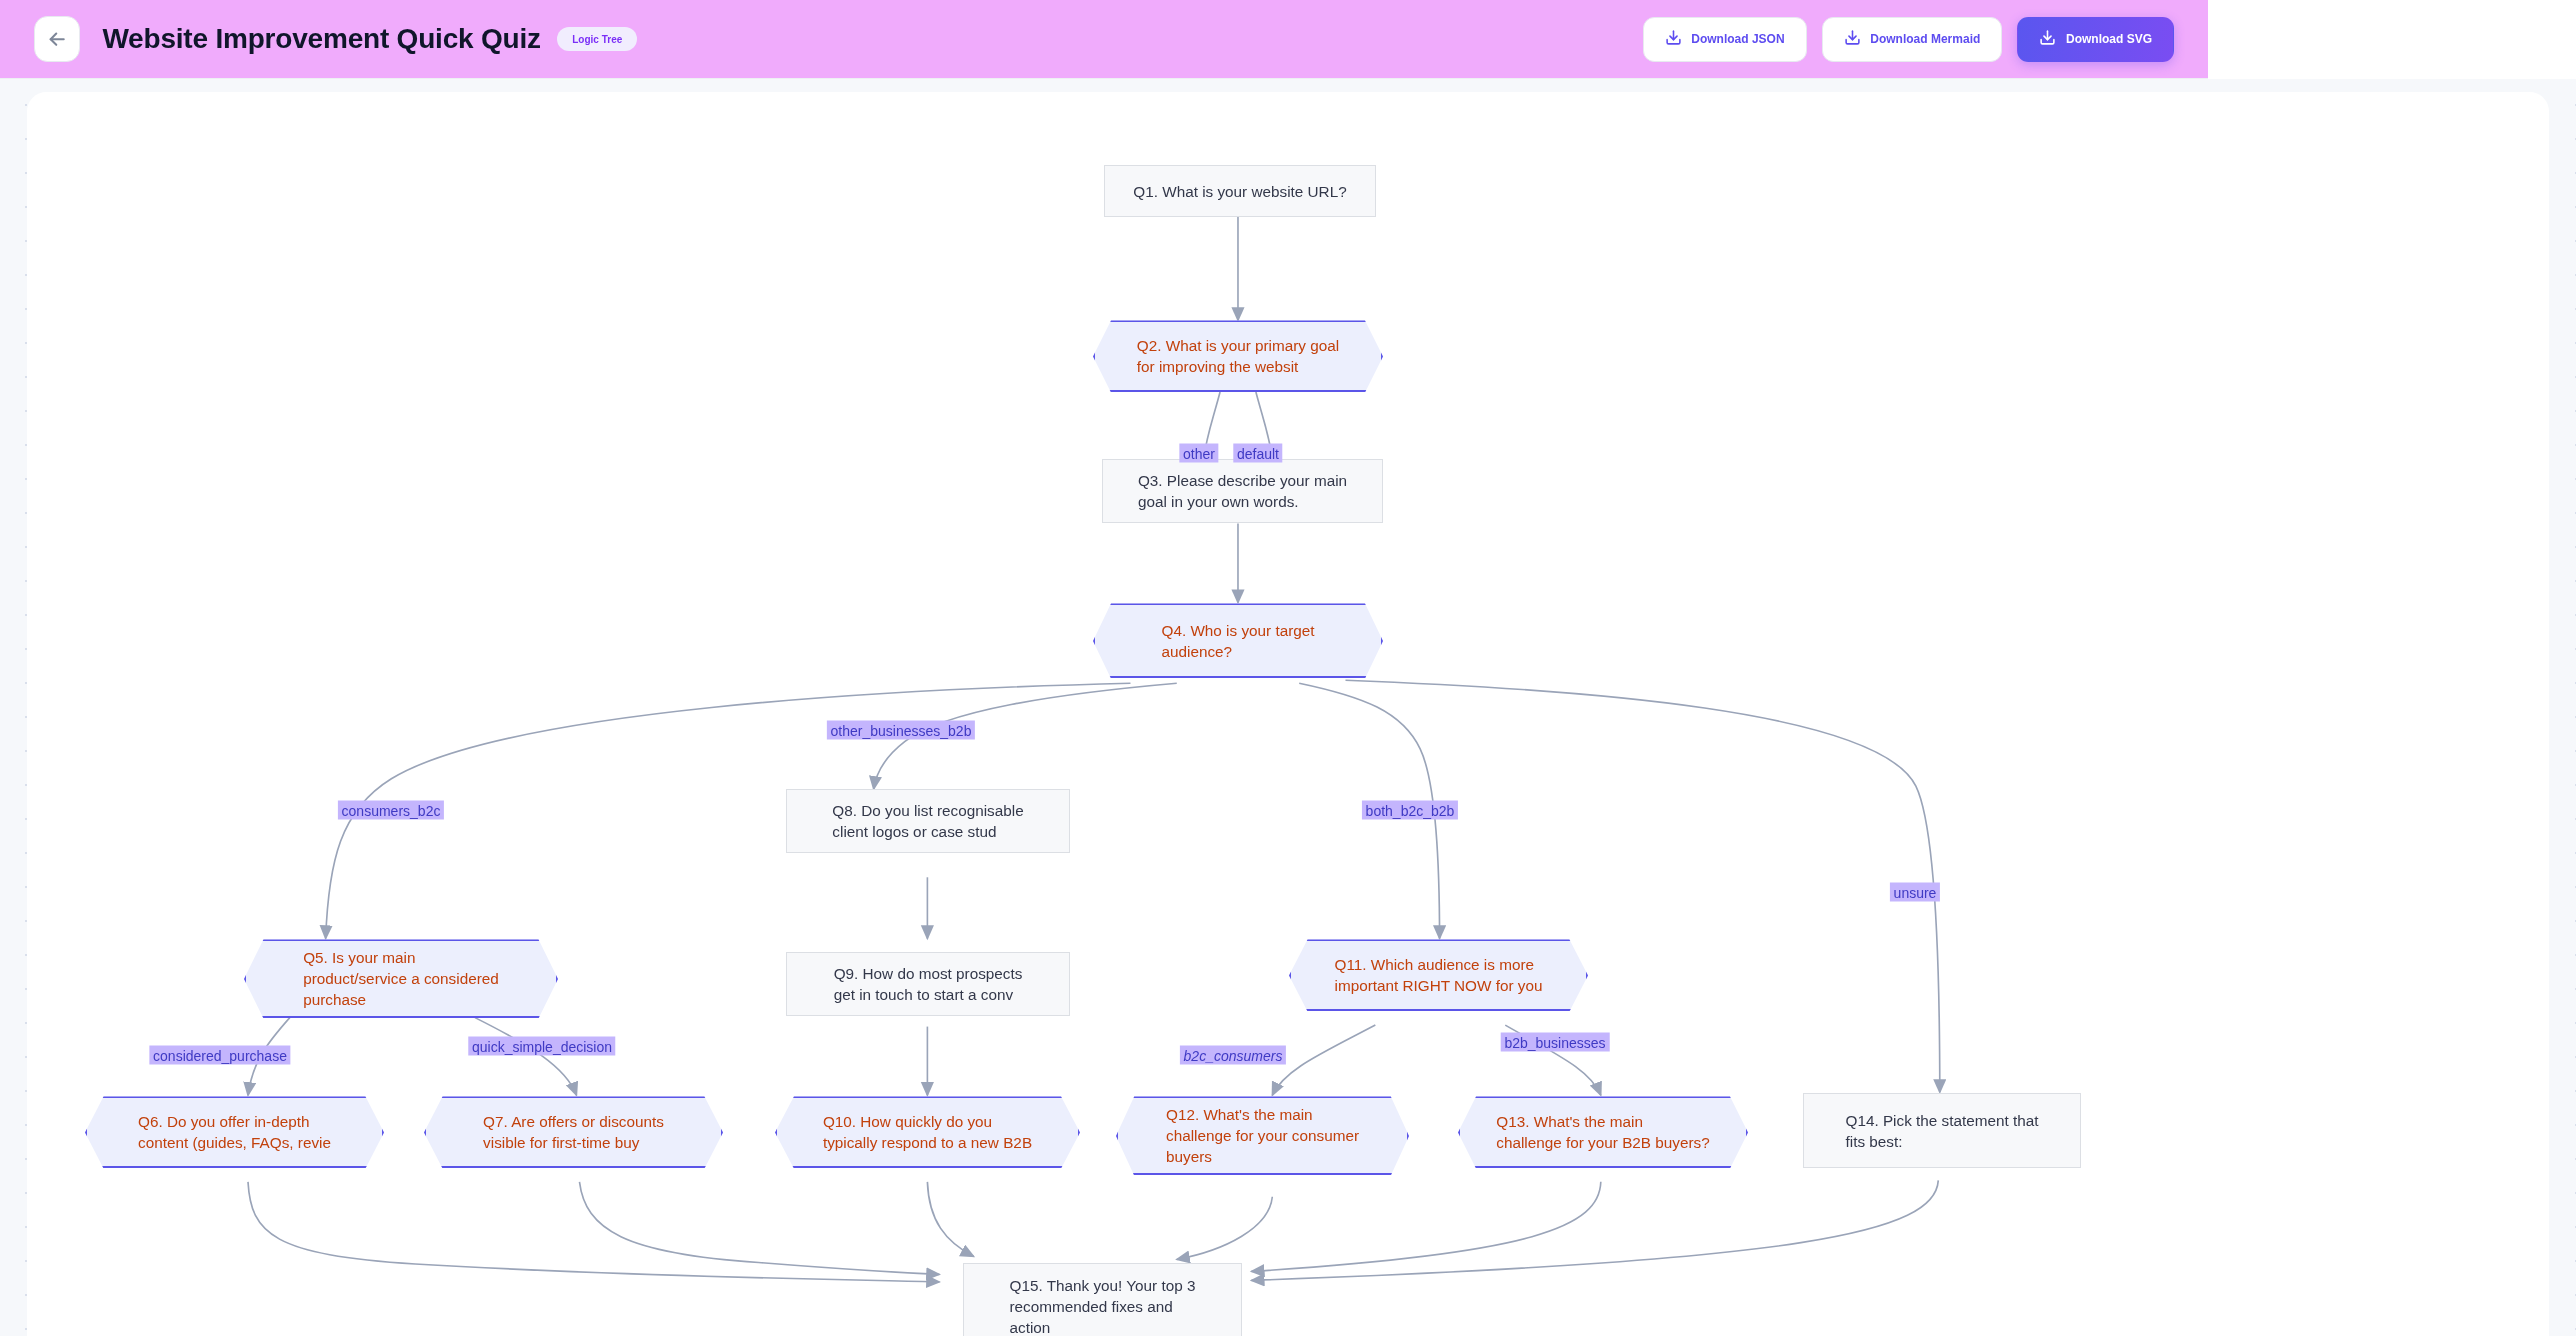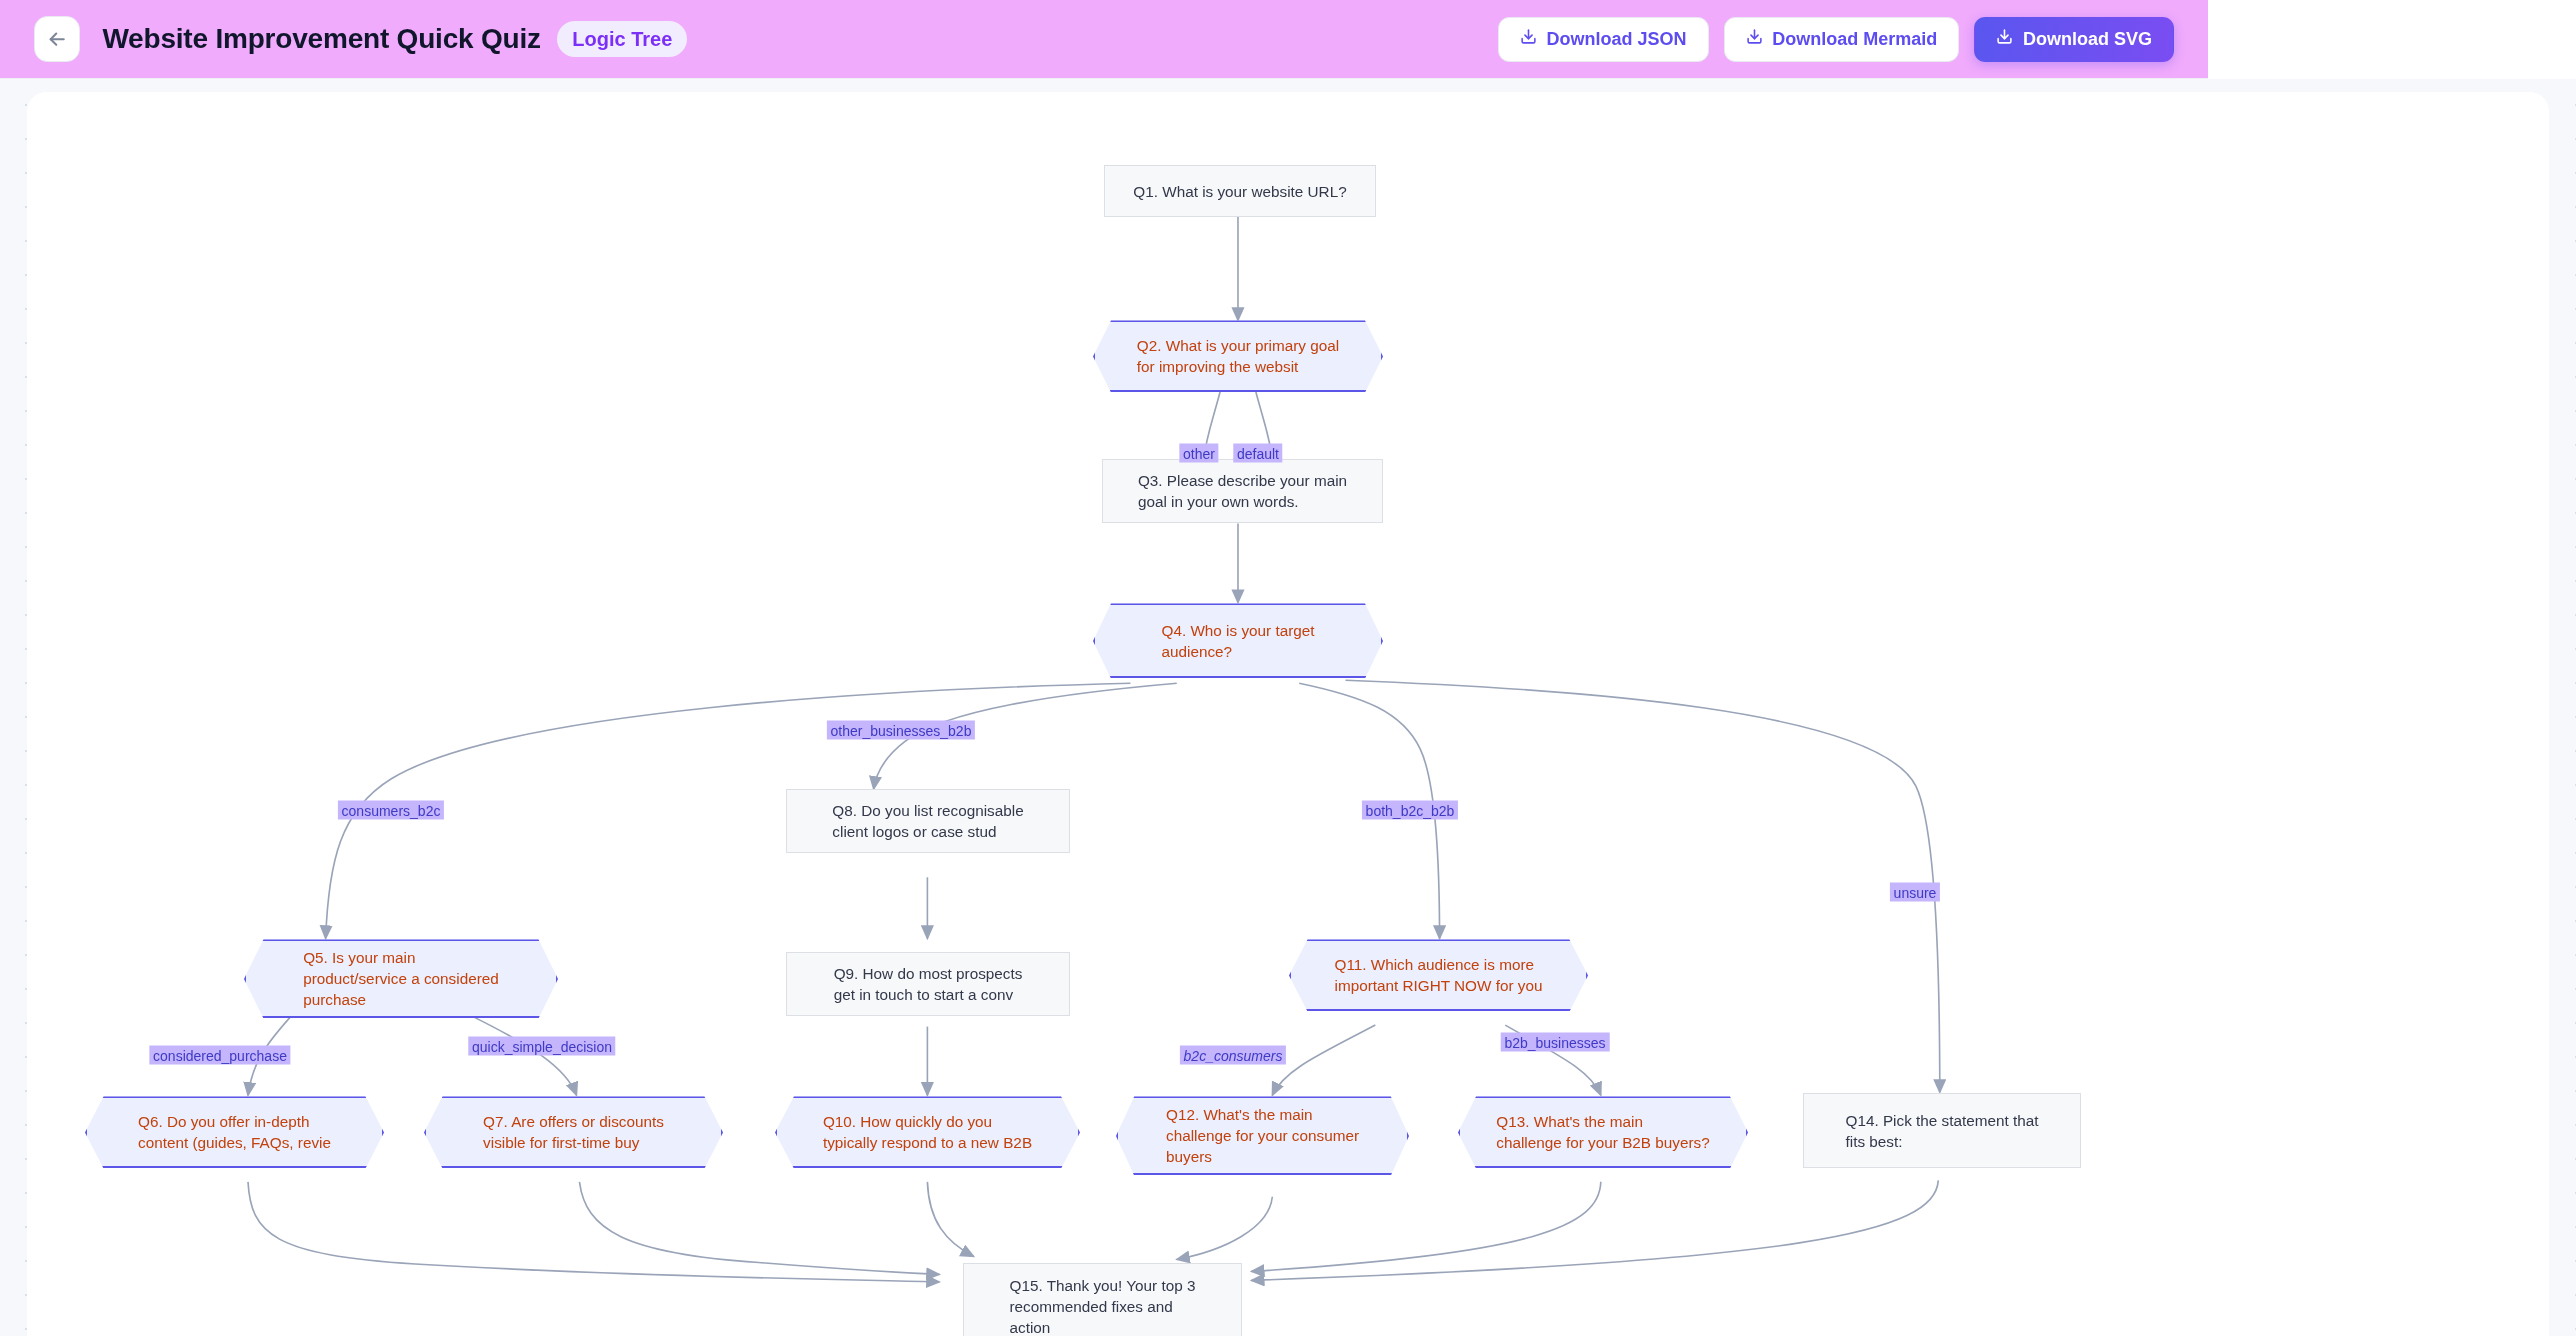--- a/index.html
+++ b/index.html
@@ -28,29 +28,29 @@
     cursor: pointer; flex: 0 0 auto;
   }
   #back-btn svg { width: 22.4px; height: 22.4px; display:block; }
   #title {
     font-size: 28px; font-weight: bold; color: #10162b;
     margin-left: 22.4px; letter-spacing: -0.2px; white-space: nowrap;
   }
   #badge {
     margin-left: 16.4px;
     background: #f1edfe; color: #7b2ff7;
-    font-size: 20px; font-weight: bold;
+    font-size: 10px; font-weight: bold;
     padding: 6.7px 15px; border-radius: 746px;
     white-space: nowrap;
   }
   #header-actions { margin-left:auto; display:flex; align-items:center; gap: 15px; }
   .hbtn {
     display:flex; align-items:center; gap: 9.7px;
     height: 45px; padding: 0 21px; border-radius: 11.2px;
-    font-size: 18px; font-weight: bold; white-space: nowrap;
+    font-size: 12px; font-weight: bold; white-space: nowrap;
     cursor: pointer; border: 1.5px solid #e8eaf0; background:#fff; color:#5d4cf0;
   }
   .hbtn svg { width: 17px; height: 17px; flex:0 0 auto; }
   .hbtn.primary {
     background: linear-gradient(100deg,#5a56ef 0%, #7a4df2 100%);
     color:#fff; border-color: transparent;
     box-shadow: 0 3px 10.5px rgba(100,80,240,.32);
   }
 
   

